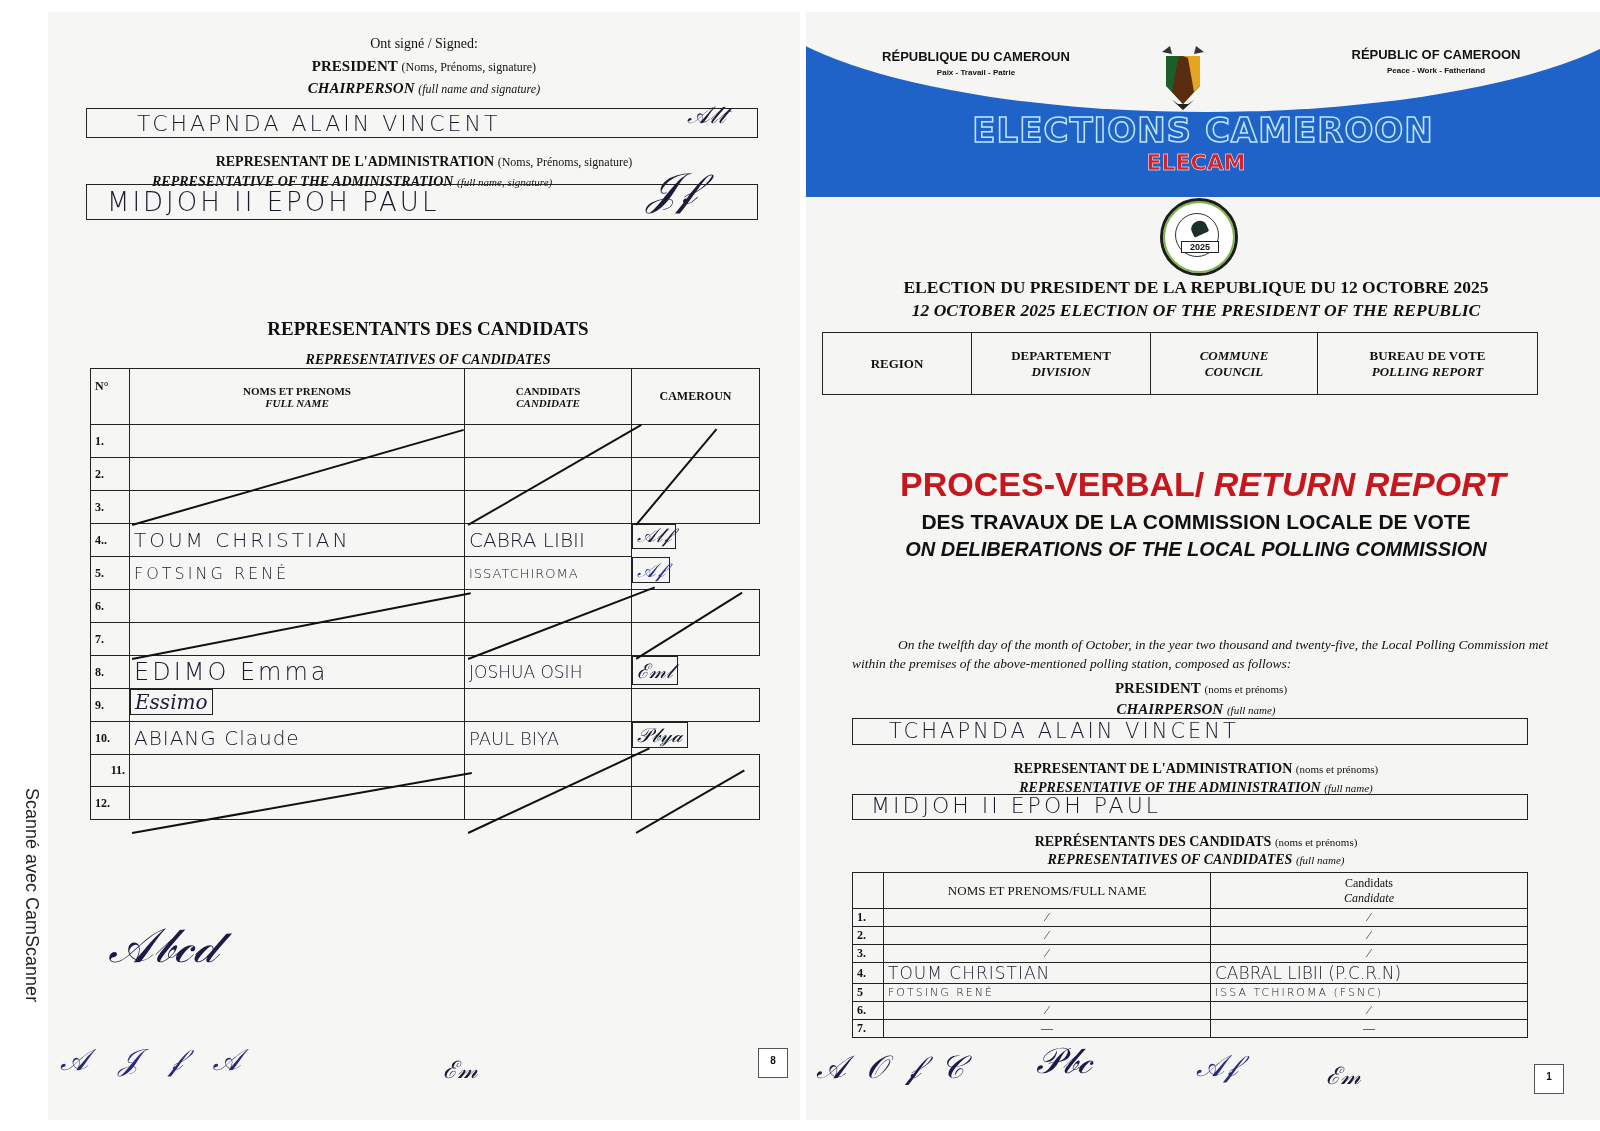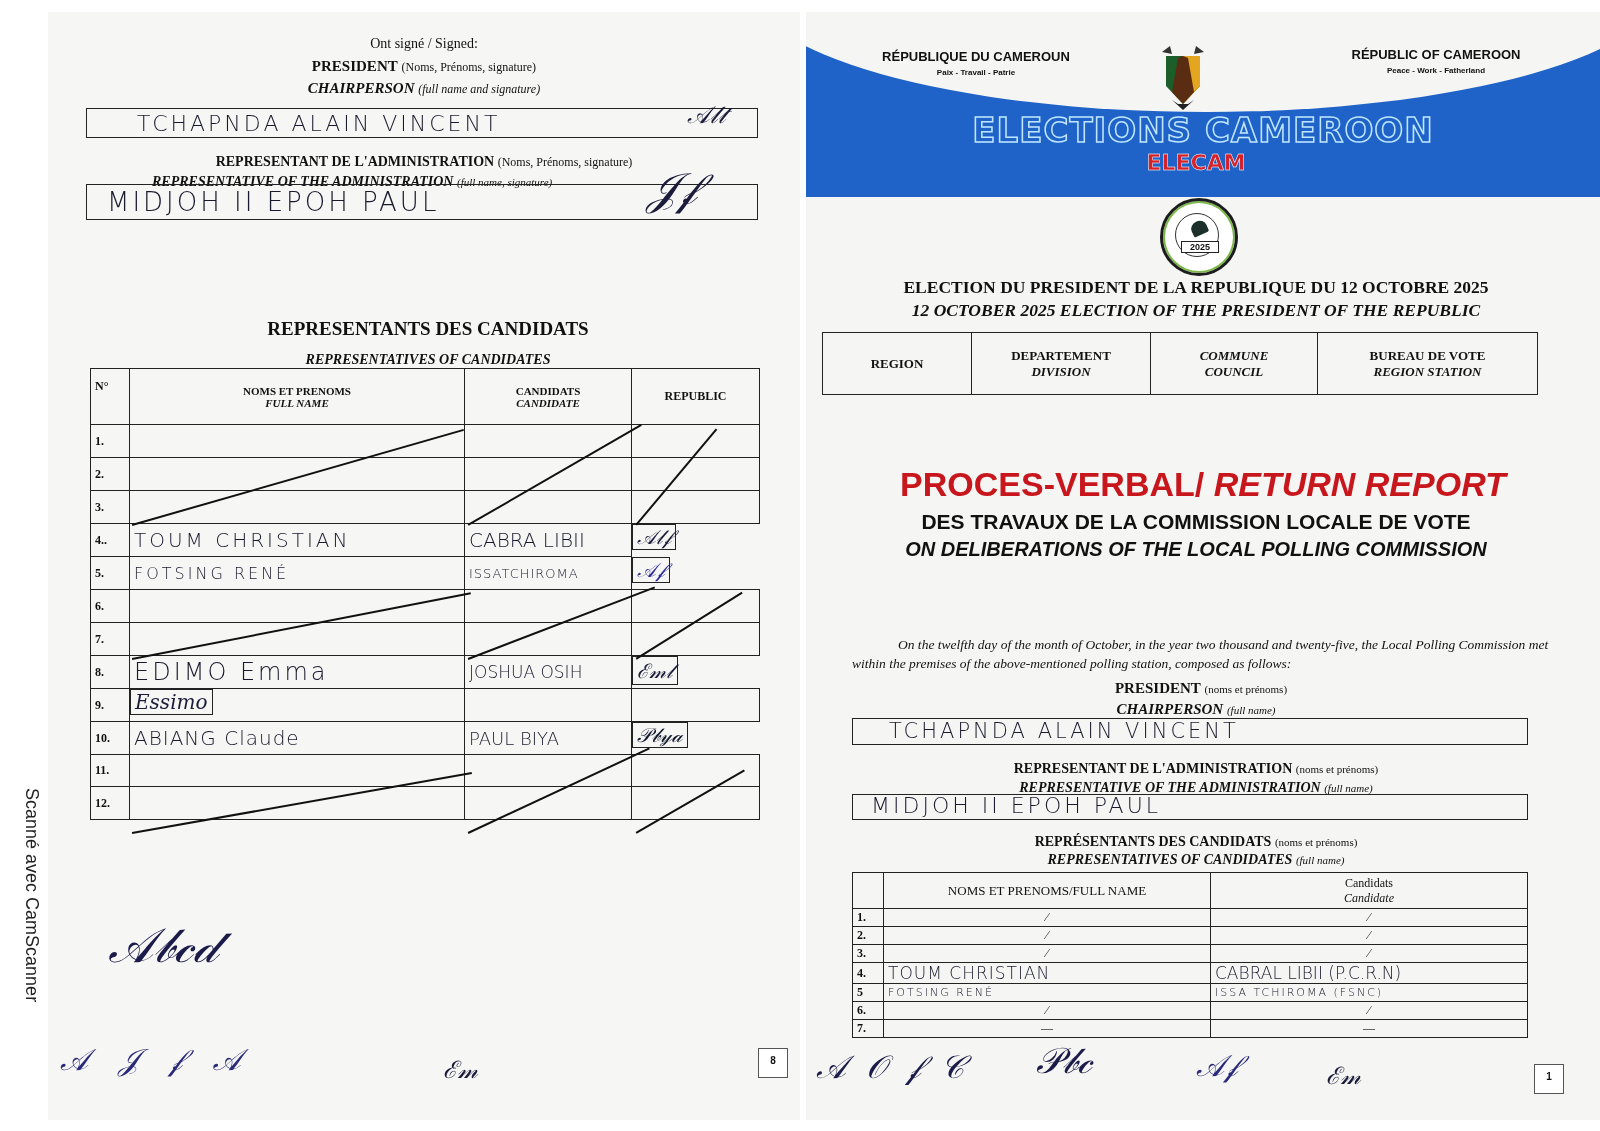--- a/index.html
+++ b/index.html
@@ -72,21 +72,21 @@
         <tr style="height:56px;">
       <th style="width:30px; text-align:left; vertical-align:top; padding-top:10px;">N°</th>
       <th style="width:326px; font-size:11px;">
             <div>NOMS ET PRENOMS</div>
             <div class="i">FULL NAME</div>
           </th>
       <th style="width:158px; font-size:11px;">
             <div>CANDIDATS</div>
             <div class="i">CANDIDATE</div>
           </th>
-      <th style="font-size:12px;">REPUBLIC</th>
+      <th style="font-size:12px;">CAMEROUN</th>
     </tr>
     <tr style="height:33px;">
           <td class="b">1.</td>
           <td></td>
           <td></td>
           <td></td>
         </tr>
     <tr style="height:33px;">
           <td class="b">2.</td>
           <td></td>
@@ -96,21 +96,21 @@
     <tr style="height:33px;">
           <td class="b">3.</td>
           <td></td>
           <td></td>
           <td></td>
         </tr>
     <tr style="height:33px;">
           <td class="b">4..</td>
           <td class="hand" style="font-size:20px;">TOUM CHRISTIAN</td>
           <td class="hand" style="font-size:20px; letter-spacing:0;">CABRA LIBII</td>
-          <td class="sig" style="font-size:20px; text-align:center;">𝒜𝓁𝒻</td>
+          <td class="sig" style="font-size:20px; text-align:center;font-family:Liberation Mono, monospace;">𝒜𝓁𝒻</td>
         </tr>
     <tr style="height:33px;">
           <td class="b">5.</td>
           <td class="hand" style="font-size:16px;">FOTSING RENÉ</td>
           <td class="hand" style="font-size:13px; letter-spacing:1px;">ISSATCHIROMA</td>
           <td class="sig" style="font-size:20px; text-align:center; color:#2a2a9a;">𝒜𝒻</td>
         </tr>
     <tr style="height:33px;">
           <td class="b">6.</td>
           <td></td>
@@ -134,21 +134,21 @@
           <td class="sig" style="font-size:20px;">Essimo</td>
           <td></td>
           <td></td>
         </tr>
     <tr style="height:33px;">
           <td class="b">10.</td>
           <td class="hand" style="font-size:20px; letter-spacing:1px;">ABIANG Claude</td>
           <td class="hand" style="font-size:18px; letter-spacing:0;margin-top:16px;">PAUL BIYA</td>
           <td class="sig" style="font-size:20px; text-align:left; color:#0f172a;">𝒫𝒷𝓎𝒶</td>
         </tr>
-    <tr style="height:32px;">
+    <tr style="height:32px;text-align:right;">
           <td class="b">11.</td>
           <td></td>
           <td></td>
           <td></td>
         </tr>
     <tr style="height:33px;">
           <td class="b">12.</td>
           <td></td>
           <td></td>
           <td></td>
@@ -216,21 +216,21 @@
       <th style="width:170px; font-size:13px;">
             <div>DEPARTEMENT</div>
             <div class="i">DIVISION</div>
           </th>
       <th style="width:158px; font-size:13px;">
             <div class="i">COMMUNE</div>
             <div class="i">COUNCIL</div>
           </th>
       <th style="font-size:13px;">
             <div>BUREAU DE VOTE</div>
-            <div class="i">REGION STATION</div>
+            <div class="i">POLLING REPORT</div>
           </th>
     </tr>
   </tbody>
     </table>
 
   <div class="abs center sans b red" style="left:0; width:794px; top:453px; font-size:34px;">
     <span>PROCES-VERBAL/</span> <span class="i">RETURN REPORT</span>
   </div>
   <div class="abs center sans b" style="left:0; width:780px; top:498px; font-size:21px;">DES TRAVAUX DE LA COMMISSION LOCALE DE VOTE</div>
   <div class="abs center sans b i" style="left:0; width:780px; top:526px; font-size:20px;">ON DELIBERATIONS OF THE LOCAL POLLING COMMISSION</div>

